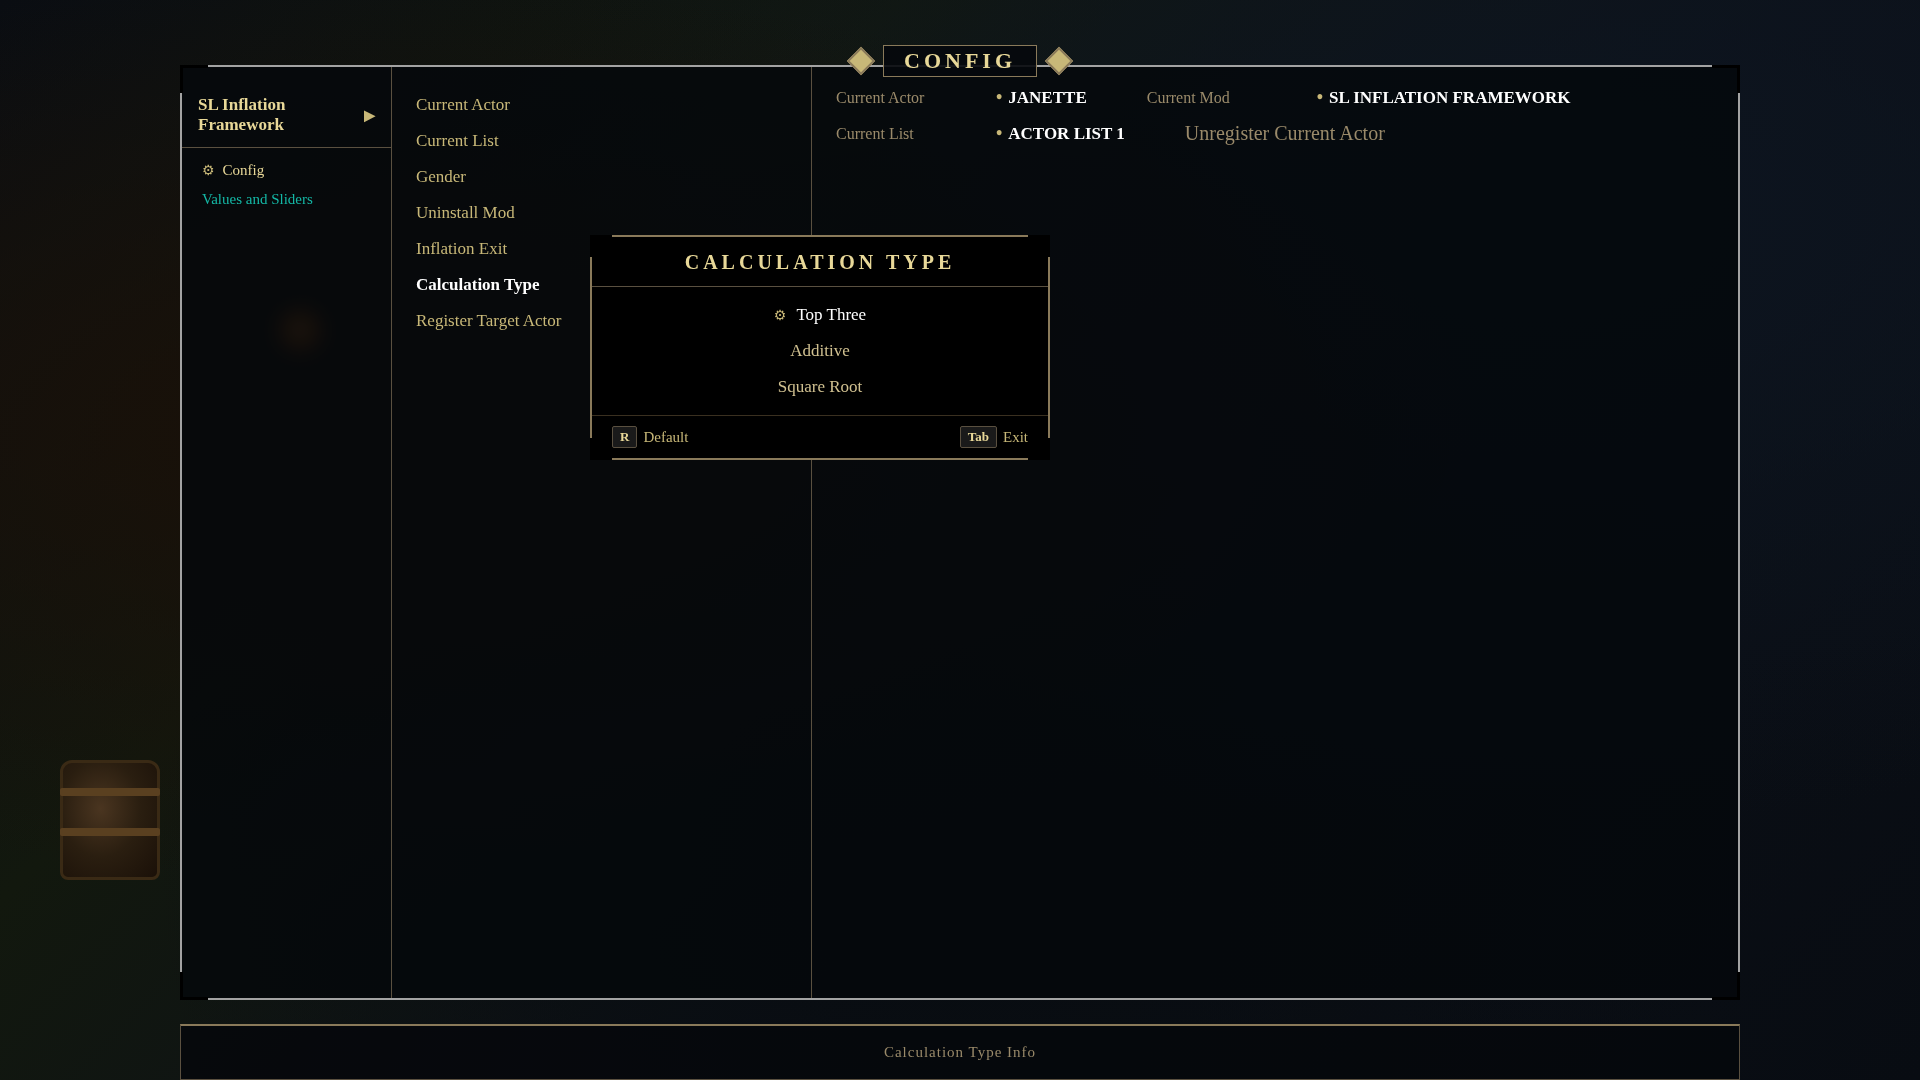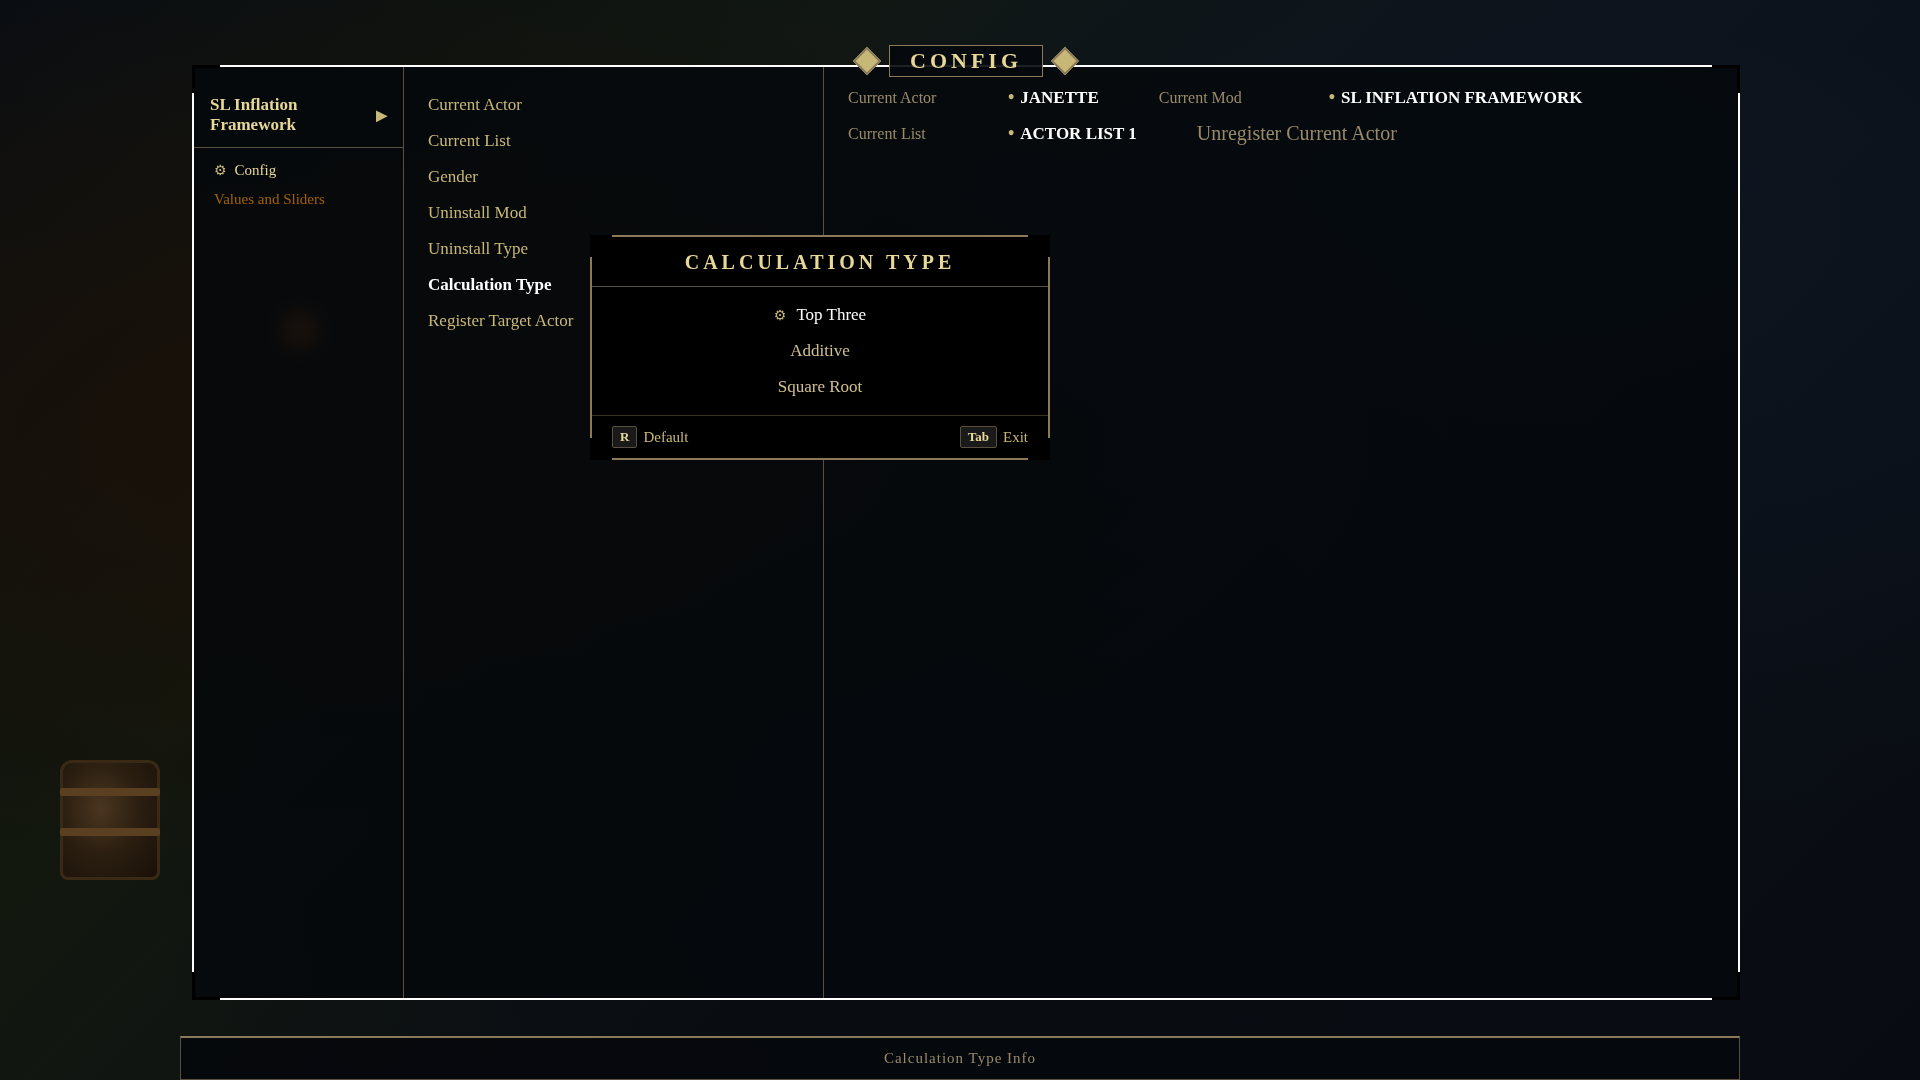--- a/index.html
+++ b/index.html
@@ -68,23 +68,22 @@
       filter: blur(8px);
     }
 
     
     .main-frame {
       position: absolute;
       top: 65px;
       left: 180px;
       right: 180px;
       bottom: 80px;
-      border: 2px solid #ffffff;
+      border: 2px solid #a3a3a3;
       background: rgba(5, 8, 12, 0.85);
-      margin-left: 12px;
     }
 
     
     .corner {
       position: absolute;
       width: 28px;
       height: 28px;
       border-color: #c8b878;
     }
     .corner-tl { top: -2px; left: -2px; border-top: 3px solid; border-left: 3px solid; }
@@ -145,21 +144,21 @@
       gap: 6px;
       cursor: pointer;
     }
 
     .sidebar-arrow {
       color: #c8b878;
       font-size: 14px;
     }
 
     .sidebar-item {
-      color: #a16207;
+      color: #14b8a6;
       font-size: 15px;
       padding: 6px 20px;
       cursor: pointer;
       display: flex;
       align-items: center;
       gap: 8px;
     }
     .sidebar-item.active {
       color: #e8d898;
     }
@@ -234,21 +233,21 @@
     .info-value.highlight {
       color: #ffffff;
     }
 
     
     .bottom-bar {
       position: absolute;
       bottom: 0;
       left: 180px;
       right: 180px;
-      height: 44px;
+      height: 56px;
       background: rgba(5, 8, 12, 0.9);
       border: 1px solid #5a5040;
       border-top: 2px solid #8a7a5a;
       display: flex;
       align-items: center;
       justify-content: center;
     }
     .bottom-bar-text {
       color: #9a8a6a;
       font-size: 15px;
@@ -379,21 +378,21 @@
       <div class="menu-item">
         <span>Current List</span>
       </div>
       <div class="menu-item">
         <span>Gender</span>
       </div>
       <div class="menu-item">
         <span>Uninstall Mod</span>
       </div>
       <div class="menu-item">
-        <span>Uninstall Type</span>
+        <span>Inflation Exit</span>
       </div>
       <div class="menu-item selected">
         <span>Calculation Type</span>
       </div>
       <div class="menu-item">
         <span>Register Target Actor</span>
       </div>
     </div>
 
     <div class="right-col">

